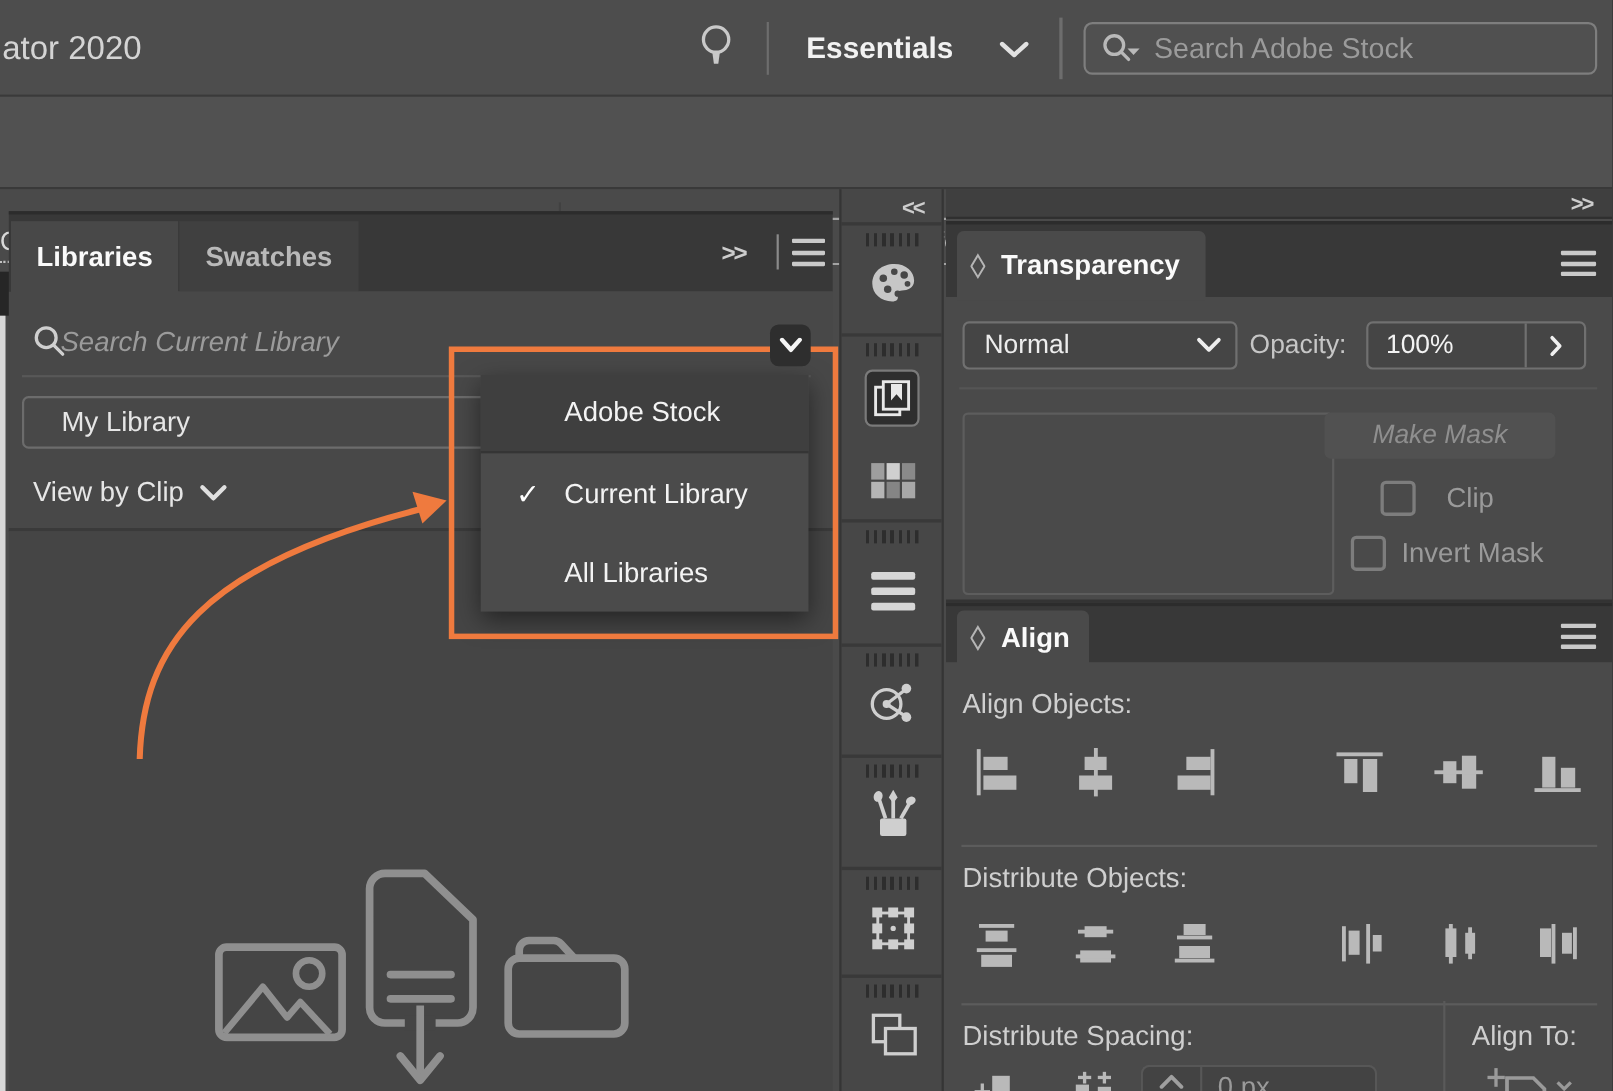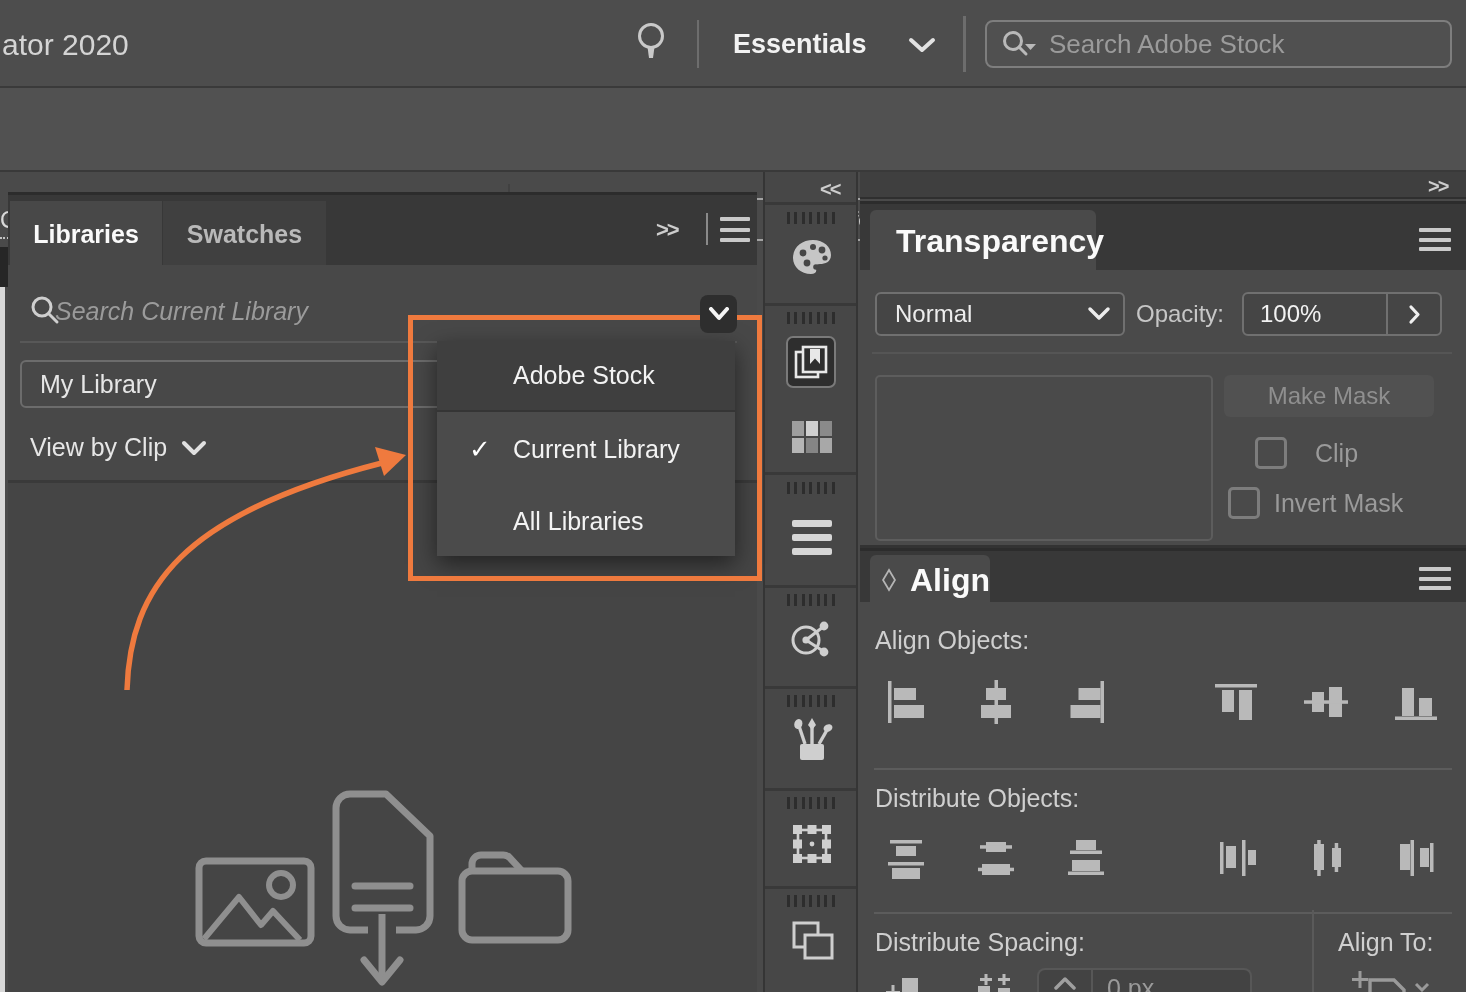--- a/index.html
+++ b/index.html
@@ -41,21 +41,21 @@
   .select-box{border:2px solid #6c6c6c;border-radius:6px;display:flex;align-items:center;}
 
   
   .dock{left:763px;top:172px;width:95px;height:820px;background:#474747;
         border-left:2px solid #353535;border-right:2px solid #353535;}
   .grip{height:12px;background:repeating-linear-gradient(90deg,#2d2d2d 0 3px,rgba(0,0,0,0) 3px 7.5px);}
   .dock-div{height:3px;background:#393939;}
 
   
   .rp-label{font-size:25px;color:#cfcfcf;}
-  .panel-title{font-size:32px;font-weight:bold;color:#fafafa;}
+  .panel-title{font-size:25px;font-weight:bold;color:#fafafa;}
   .disabled-btn{background:#515151;border-radius:6px;color:#8f8f8f;font-size:24px;
                 display:flex;align-items:center;justify-content:center;}
   .checkbox{width:26px;height:26px;border:3px solid #7d7d7d;border-radius:5px;background:transparent;}
   .chk-label{font-size:25px;color:#9a9a9a;}
   .thin-div{background:#5c5c5c;height:2px;}
 
   
   .menu{left:437px;top:341px;width:298px;height:215px;background:#4b4b4b;z-index:40;
         box-shadow:0 8px 22px rgba(0,0,0,.5);display:flex;flex-direction:column;}
   .menu-item{display:flex;align-items:center;font-size:25px;color:#f3f3f3;position:relative;}
@@ -202,21 +202,21 @@
     <div class="abs" style="left:22px;top:30px;">
       <svg width="30" height="30" viewBox="0 0 30 30">
         <circle cx="12" cy="12" r="9" fill="none" stroke="#cfcfcf" stroke-width="3"></circle>
         <line x1="19" y1="19" x2="27" y2="27" stroke="#cfcfcf" stroke-width="3" stroke-linecap="round"></line>
       </svg>
     </div>
     <div class="abs placeholder" style="left:47px;top:32px;font-style:italic;font-size:25px;">Search Current Library</div>
     <div class="abs thin-div" style="left:12px;top:76px;width:717px;height:2px;background:#585858;"></div>
 
     <div class="abs select-box" style="left:12px;top:95px;width:680px;height:48px;">
-      <span class="lib-label" style="padding-left:18px;text-align:right;">My Library</span>
+      <span class="lib-label" style="padding-left:34px;text-align:right;">My Library</span>
     </div>
 
     <div class="abs row" style="left:22px;top:168px;gap:14px;">
       <span class="lib-label">View by Clip</span>
       <svg width="26" height="16" viewBox="0 0 26 16">
           <polyline points="3,3 13,13 23,3" fill="none" stroke="#e0e0e0" stroke-width="4" stroke-linecap="round" stroke-linejoin="round"></polyline>
         </svg>
     </div>
   </div>
 
@@ -382,21 +382,21 @@
         <span class="val">100%</span>
         <span class="arrow-sec" style="width:52px;border-color:#707070;">
           <svg width="13" height="21" viewBox="0 0 13 21">
               <polyline points="3,3 10,10.5 3,18" fill="none" stroke="#efefef" stroke-width="3.2" stroke-linecap="round" stroke-linejoin="round"></polyline>
             </svg>
         </span>
       </div>
       <div class="abs thin-div" style="left:12px;top:82px;width:580px;background:#555;"></div>
 
       <div class="abs" style="left:15px;top:105px;width:338px;height:166px;border:2px solid #5d5d5d;border-radius:5px;"></div>
-      <div class="abs disabled-btn" style="left:364px;top:105px;width:210px;height:42px;">Make Mask</div>
+      <div class="abs disabled-btn" style="left:344px;top:105px;width:210px;height:42px;font-style:italic;">Make Mask</div>
       <div class="abs row" style="left:368px;top:167px;gap:28px;padding-left:27px;">
         <span class="checkbox"></span>
         <span class="chk-label">Clip</span>
       </div>
       <div class="abs row" style="left:368px;top:217px;gap:14px;">
         <span class="checkbox"></span>
         <span class="chk-label">Invert Mask</span>
       </div>
     </div>
 

